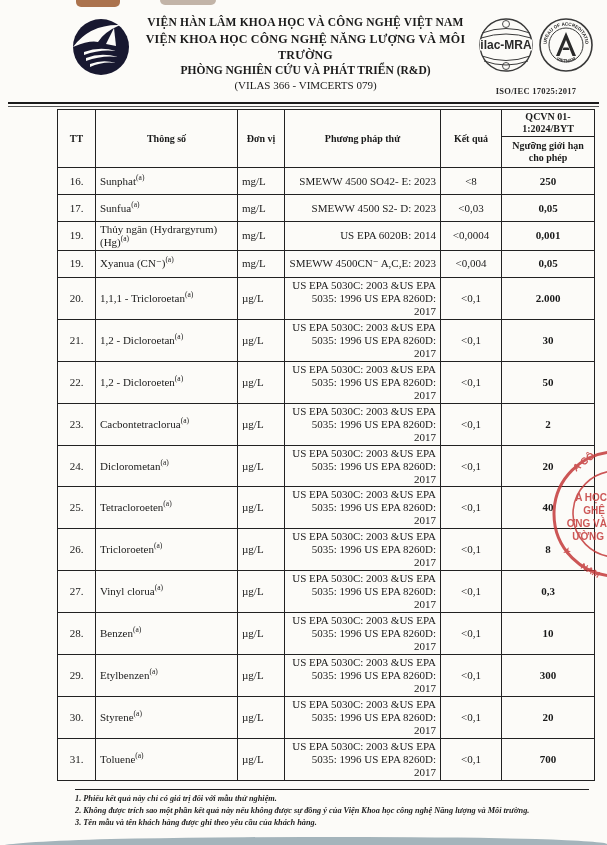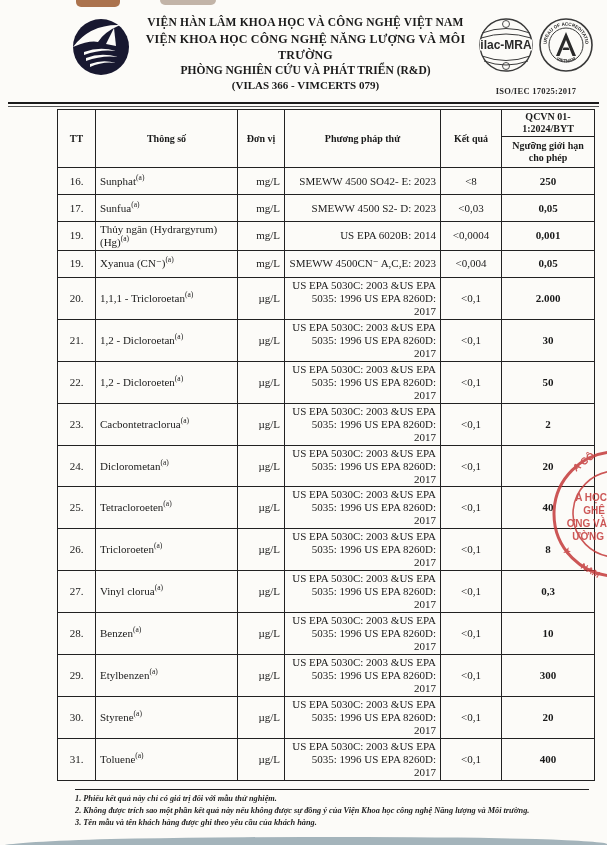--- a/index.html
+++ b/index.html
@@ -15,21 +15,21 @@
   
   .artifact1{position:absolute;left:76px;top:-3px;width:44px;height:10px;background:#9c5a30;border-radius:0 0 5px 5px;opacity:.85;}
   .artifact2{position:absolute;left:160px;top:-3px;width:56px;height:8px;background:#b3a393;border-radius:0 0 5px 5px;opacity:.8;}
   
   .letterhead{display:flex;align-items:flex-start;padding:12px 10px 0 70px;}
   .org-logo{flex:0 0 66px;padding-top:4px;}
   .head-center{flex:1;text-align:center;line-height:1.35;padding-top:3px;}
   .org1{font-weight:bold;font-size:11.5px;letter-spacing:.2px;}
   .org2{font-weight:bold;font-size:12px;letter-spacing:.2px;}
   .org3{font-weight:bold;font-size:11.5px;}
-  .org4{font-weight:bold;font-size:11px;}
+  .org4{font-weight:normal;font-size:11px;}
   .addr{font-size:8.8px;margin-top:2px;}
   .phone-row{font-size:8.8px;display:flex;justify-content:space-between;padding:0 18px 0 28px;}
   .head-right{flex:0 0 122px;text-align:center;padding-top:4px;}
   .cert-logos{display:flex;gap:4px;justify-content:center;}
   .iso-label{font-weight:bold;font-size:8.5px;margin-top:8px;color:#2b2b2b;letter-spacing:.3px;}
   .divider{margin:6px 8px 0 8px;border-top:2.5px solid #1c1c1c;border-bottom:1px solid #555;height:2px;}
   
   table.results{
     border-collapse:collapse;
     margin:2px 0 0 57px;
@@ -44,21 +44,21 @@
     vertical-align:middle;
   }
   table.results{border:1.5px solid #111;}
   table.results th{font-weight:bold;font-size:10px;text-align:center;}
   thead tr.h1 th{height:24px;}
   th.qcvn-top{font-size:11px;}
   th.qcvn-sub{font-size:11px;height:28px;}
   td{height:24px;}
   td.tt{text-align:center;}
   td.param{text-align:left;padding-left:7px;}
-  td.unit{text-align:right;}
+  td.unit{text-align:left;}
   td.method{text-align:right;padding-left:10px;padding-right:10px;}
   td.result{text-align:center;}
   td.limit{text-align:center;font-weight:bold;}
   sup{font-size:7.5px;line-height:0;}
   
   .stamp{position:absolute;top:444px;right:0;width:57px;height:142px;overflow:hidden;pointer-events:none;opacity:.85;}
   .stamp svg{display:block;}
   
   .notes{margin:8px 18px 0 75px;border-top:1.5px solid #222;padding-top:3px;}
   .notes .note{font-style:italic;font-size:8.3px;line-height:1.45;font-weight:bold;color:#222;}
@@ -272,21 +272,21 @@
           <td class="method">US EPA 5030C: 2003 &amp;US EPA 5035: 1996 US EPA 8260D: 2017</td>
           <td class="result">&lt;0,1</td>
           <td class="limit">20</td>
         </tr>
         <tr>
           <td class="tt">31.</td>
           <td class="param">Toluene<sup>(a)</sup></td>
           <td class="unit">µg/L</td>
           <td class="method">US EPA 5030C: 2003 &amp;US EPA 5035: 1996 US EPA 8260D: 2017</td>
           <td class="result">&lt;0,1</td>
-          <td class="limit">400</td>
+          <td class="limit">700</td>
         </tr>
       </tbody>
   </table>
 
   <div class="stamp">
     <svg width="130" height="142" viewBox="0 0 130 142">
       <g stroke="#c43a3a" fill="none" stroke-width="3">
         <circle cx="66" cy="70" r="62"></circle>
       </g>
       <g stroke="#c43a3a" fill="none" stroke-width="1.6">

